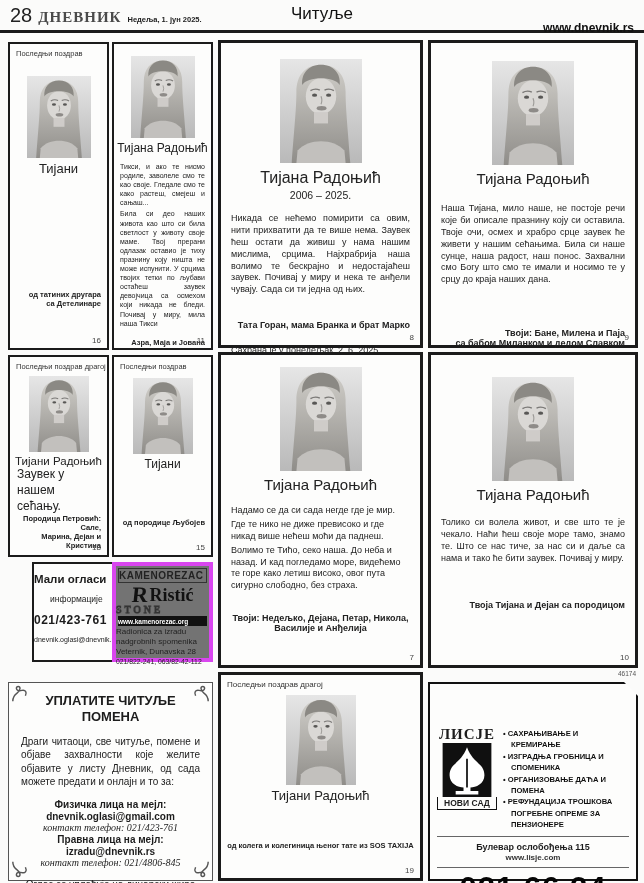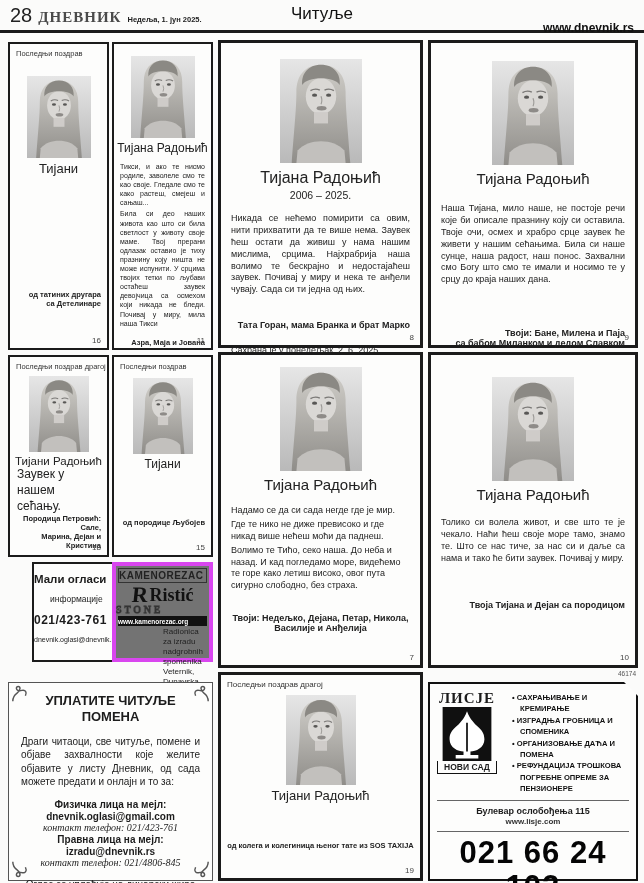--- a/index.html
+++ b/index.html
@@ -56,21 +56,21 @@
          text-align:left;}
   .kamen-head{border:1px solid #333;margin:2px 2px 0 2px;font-size:10px;font-weight:bold;
               letter-spacing:.5px;color:#222;padding:1px 0;}
   .kamen-logo-row{display:flex;align-items:center;justify-content:center;gap:2px;margin-top:1px;}
   .kamen-r{font-family:"Liberation Serif",serif;font-weight:bold;font-size:22px;color:#111;
            transform:skewX(-6deg);line-height:1;}
   .kamen-brand{font-family:"Liberation Serif",serif;font-weight:bold;font-size:18px;color:#111;line-height:1;}
   .kamen-stone{font-family:"Liberation Serif",serif;font-size:10px;letter-spacing:3px;color:#fff;
                -webkit-text-stroke:1px #333;text-shadow:0 0 1px #333;line-height:1;margin-top:-1px;}
   .kamen-url{background:#111;color:#fff;font-size:6.5px;font-weight:bold;margin:1px 2px;padding:1.5px 0;}
-  .kamen-line{font-size:8px;color:#222;line-height:1.25;padding-left:47px;}
+  .kamen-line{font-size:8px;color:#222;line-height:1.25;}
   .kamen-phone{font-size:6.8px;color:#222;margin-top:1px;}
 
   
   .uplat{position:absolute;border:1px solid #555;box-sizing:border-box;background:#fdfdfc;
          text-align:center;padding:6px 12px 0 12px;}
   .uplat-title{font-weight:bold;font-size:13px;line-height:1.25;margin-top:4px;}
   .uplat-body{font-size:10px;line-height:1.35;text-align:justify;margin-top:9px;}
   .uplat-strong{font-weight:bold;font-size:10px;margin-top:1px;}
   .uplat-strong.first{margin-top:10px;}
   .uplat-it{font-style:italic;font-size:10px;font-family:"Liberation Serif",serif;}
@@ -79,21 +79,21 @@
   .orn svg{width:100%;height:100%;}
   .orn.tl{left:2px;top:2px;}
   .orn.tr{right:2px;top:2px;transform:scaleX(-1);}
   .orn.bl{left:2px;bottom:2px;transform:scaleY(-1);}
   .orn.br{right:2px;bottom:2px;transform:scale(-1,-1);}
 
   
   .lisje{position:absolute;border:2px solid #111;box-sizing:border-box;background:#fdfdfc;padding:6px 7px 0 7px;}
   .lisje-fold{position:absolute;top:-2px;right:-2px;width:0;height:0;
               border-top:14px solid #fbfbfa;border-left:14px solid transparent;}
-  .lisje-top{display:flex;gap:15px;}
+  .lisje-top{display:flex;gap:6px;margin-top:36px;}
   .lisje-logo{width:60px;flex:0 0 auto;text-align:center;}
   .lisje-word{font-weight:bold;font-size:15px;letter-spacing:1px;font-family:"Liberation Serif",serif;}
   .lisje-sym{width:52px;height:54px;margin:0 auto;}
   .lisje-sym svg{display:block;width:100%;height:100%;}
   .lisje-city{font-size:8.5px;font-weight:bold;border:1px solid #111;border-top:none;padding:1px 0;}
   .lisje-services{list-style:none;margin:2px 0 0 0;padding:0;}
   .lisje-services li{font-size:7.6px;font-weight:bold;line-height:1.5;color:#111;
                      padding-left:8px;text-indent:-8px;}
   .lisje-services li::before{content:"• ";}
   .lisje-hr{border:none;border-top:1px solid #666;margin:5px 0 4px 0;}

